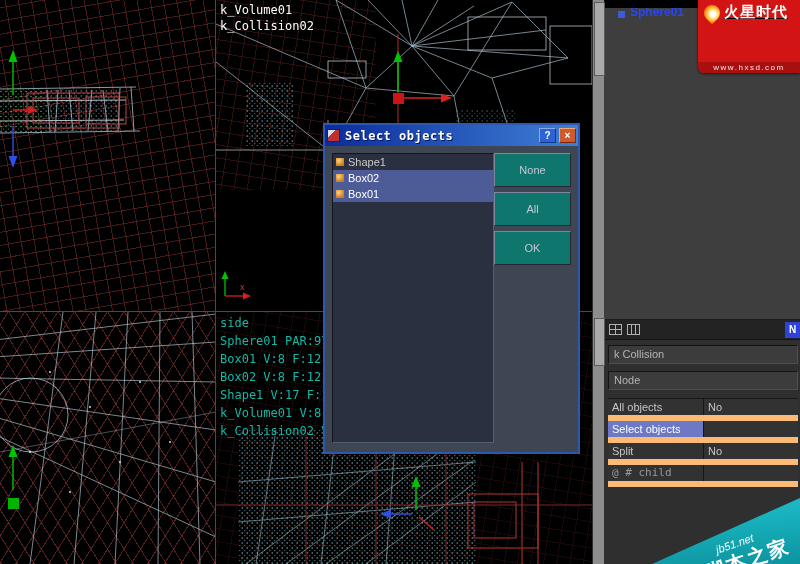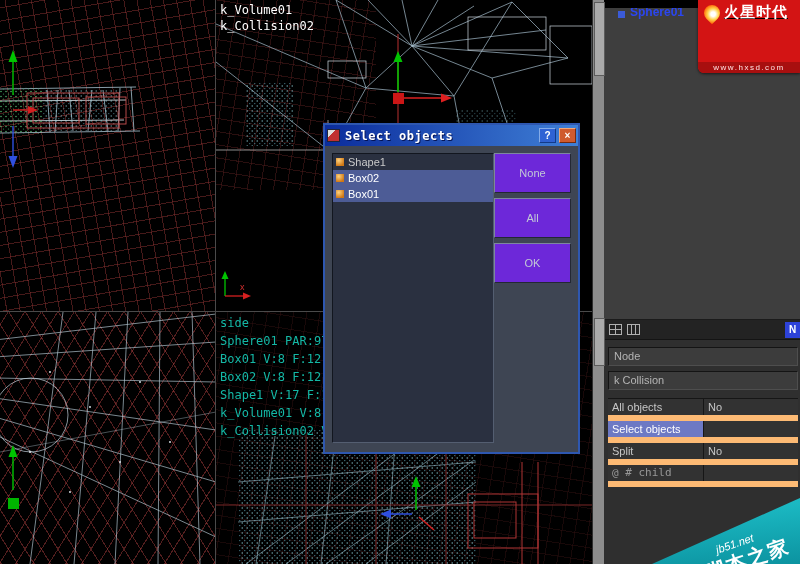--- a/index.html
+++ b/index.html
@@ -87,21 +87,21 @@
   .tb-close{background:#cf5a2e;border-color:#f2a678 #76290e #76290e #f2a678;}
   .dlg-body{position:relative;height:calc(100% - 21px);}
   .objlist{position:absolute;left:7px;top:7px;width:160px;bottom:9px;background:#2a3040;
     border:1px solid;border-color:#12161f #545e71 #545e71 #12161f;overflow:hidden;}
   .obj-item{height:16px;display:flex;align-items:center;gap:4px;padding-left:3px;
     font:11px "Liberation Sans",sans-serif;color:#c9c9c9;}
   .obj-item.sel{background:#4d5c96;color:#fff;}
   .obj-icon{width:8px;height:8px;flex:0 0 8px;
     background:radial-gradient(circle at 35% 30%,#ffd27d,#cf7714 75%);}
   .dlg-buttons{position:absolute;top:7px;right:7px;width:77px;display:flex;flex-direction:column;gap:5px;}
-  .dlg-btn{height:40px;background:#6d28d9;border:1px solid;
+  .dlg-btn{height:34px;background:#0f766e;border:1px solid;
     border-color:#7d879e #232833 #232833 #7d879e;color:#c2c8d6;
     font:11px "Liberation Sans",sans-serif;}
 
   
   #logo{position:absolute;right:0;top:0;width:102px;z-index:30;background:#d31414;
     border-radius:0 0 0 6px;box-shadow:0 1px 3px rgba(0,0,0,.6);}
   .logo-row{display:flex;align-items:center;gap:4px;padding:3px 4px 1px 6px;text-decoration:underline;}
   .flame-icon{width:16px;height:16px;border-radius:50% 50% 50% 0;transform:rotate(-45deg);
     background:radial-gradient(circle at 50% 60%,#ffffff 18%,#ffd24a 45%,#ff5a00 80%);}
   .logo-title{color:#fff;font:bold 15px "Liberation Sans",sans-serif;letter-spacing:1px;white-space:nowrap;}
@@ -330,22 +330,22 @@
     <div class="rp-top">
       <div class="node-dot"></div>
       <div class="node-label">Sphere01</div>
     </div>
     <div class="rp-bottom">
       <div class="insp-header">
         <div class="mini-icon icon-a"></div>
         <div class="mini-icon icon-b"></div>
         <div class="n-tab">N</div>
       </div>
+      <div class="insp-field">k Collision</div>
       <div class="insp-field first">Node</div>
-      <div class="insp-field">k Collision</div>
       <div class="insp-table">
         <div class="insp-row">
           <div class="c1">All objects</div>
           <div class="c2">No</div>
         </div>
         <div class="insp-row">
           <div class="c1 hl">Select objects</div>
           <div class="c2"></div>
         </div>
         <div class="insp-row">

